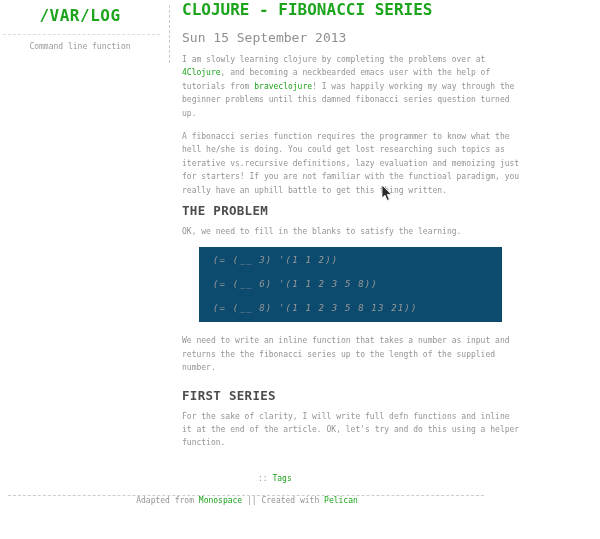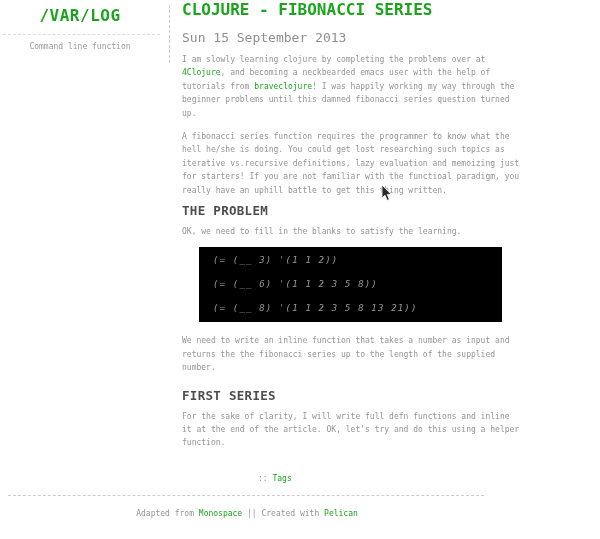--- a/index.html
+++ b/index.html
@@ -59,21 +59,21 @@
   a.green-link { color: #1ca41c; text-decoration: none; cursor: pointer; }
   h2.section {
     font-size: 12.5px; font-weight: bold; color: #4d4d4d;
     line-height: 14px; letter-spacing: 0.3px;
   }
   h2.problem { margin-top: 7px; }
   h2.attempt { margin-top: 14px; }
   pre.code-block {
     margin: 9px 0 0 17px;
     width: 303px; box-sizing: border-box;
-    background: #000000;
+    background: #0c4a6e;
     padding: 8px 0 8px 14px;
     font-family: "DejaVu Sans Mono", monospace;
     font-style: italic;
     font-size: 9px; line-height: 11.8px;
     letter-spacing: 1.18px;
     color: #9a9a9a;
     white-space: pre;
   }
   .tags-row {
     margin-top: 22px; padding-left: 76px;
@@ -82,21 +82,21 @@
 
   
   .footer-rule {
     position: absolute; left: 8px; top: 495px;
     width: 476px; height: 0;
     border-top: 1px dashed #cccccc;
   }
   .footer-text {
     position: absolute; left: 0; top: 495px;
     width: 494px; text-align: center;
-    font-size: 8px; color: #949494; line-height: 11px; margin-top: 13px;
+    font-size: 8px; color: #949494; line-height: 11px;
   }
 
   
   .cursor {
     position: absolute; left: 381px; top: 185px;
     width: 12px; height: 18px; pointer-events: none;
   }
 </style>
 </head>
 <body>

